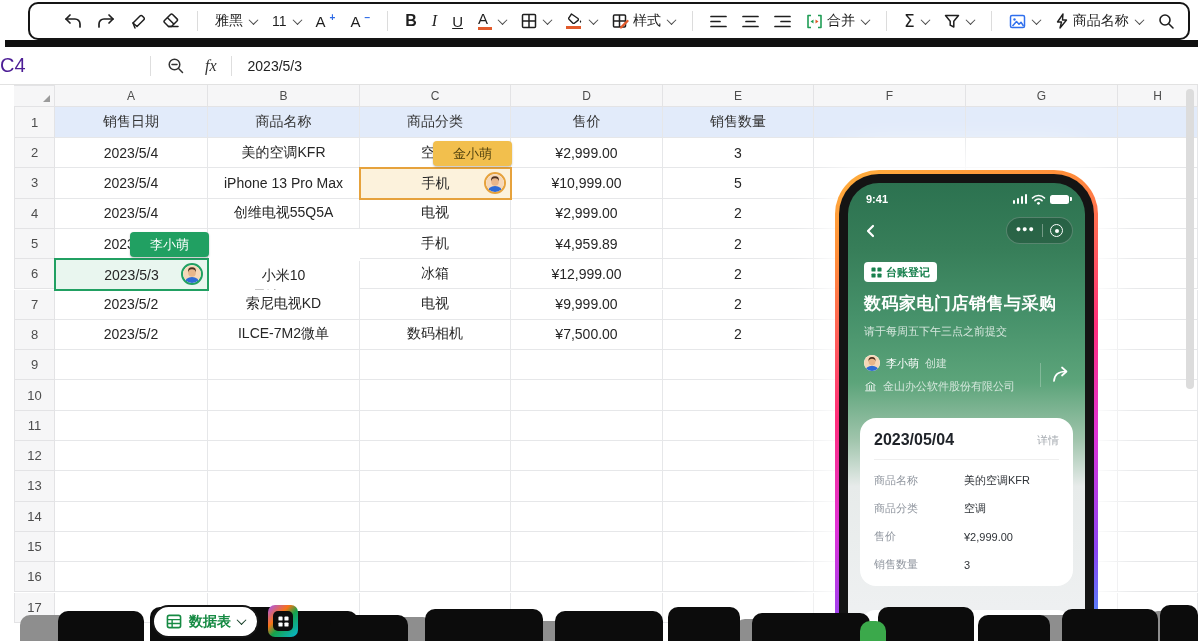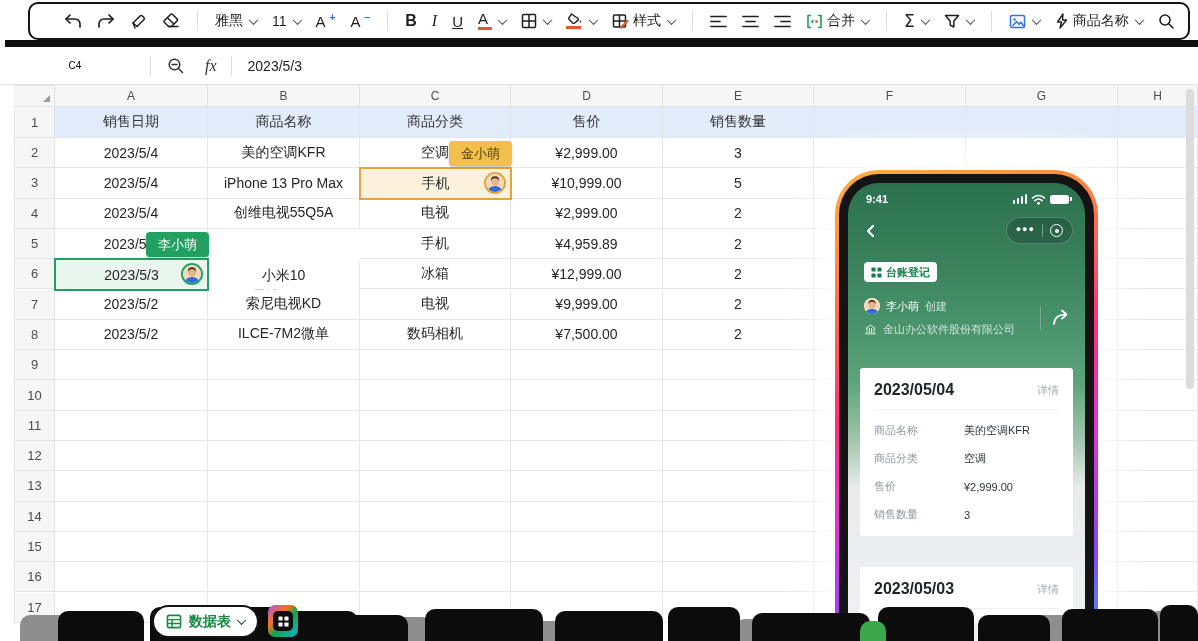--- a/index.html
+++ b/index.html
@@ -25,42 +25,42 @@
   .under-btn{text-decoration:underline;font-size:15px;}
   .a-color{position:relative;font-size:15px;font-weight:500;line-height:12px;display:inline-block;}
   .a-color .bar{display:block;width:14px;height:3px;background:#E25A2B;margin-top:2px;}
   .a-step{position:relative;font-size:15px;font-weight:500;}
   .a-step sup{font-size:10px;font-weight:bold;position:relative;top:-4px;left:0px;}
   .sup-plus{color:#2E6BE6;} .sup-minus{color:#2E6BE6;}
   .sigma{font-size:17px;font-weight:500;font-family:"DejaVu Sans",sans-serif;}
   svg.tic{display:block;}
   
   .fbar{position:absolute;left:0;right:0;top:47px;height:37px;background:#fff;border-bottom:1px solid #e2e2e2;display:flex;align-items:center;}
-  .fbar .nbox{width:150px;text-align:center;font-size:10px;color:#000000;}
+  .fbar .nbox{width:150px;font-size:20px;color:#4c1d95;}
   .fbar .vdiv{width:1px;height:20px;background:#dedede;}
   .fbar .fx{font-style:italic;font-family:"Liberation Serif",serif;font-size:16px;color:#333;margin:0 14px;}
   .fbar .zoomic{margin:0 6px 0 16px;}
   .fbar .fval{font-size:14px;color:#222;margin-left:16px;}
   
   .corner{position:absolute;left:14px;top:85px;width:41px;height:22px;background:#f6f6f7;border:1px solid #e3e3e5;border-left:none;box-sizing:border-box;}
   .corner .tri{position:absolute;right:4px;bottom:4px;width:0;height:0;border-left:7px solid transparent;border-bottom:7px solid #9b9b9b;}
   .colhead,.rowhead{position:absolute;background:#f6f6f7;color:#4d4d4d;display:flex;align-items:center;justify-content:center;box-sizing:border-box;border-right:1px solid #e3e3e5;border-bottom:1px solid #e3e3e5;}
   #colheads{position:absolute;left:55px;top:85px;height:22px;z-index:2;}
   #rowheads{position:absolute;left:14px;top:107px;width:41px;z-index:2;}
   .colhead{top:0;height:22px;font-size:12px;}
   .rowhead{left:0;width:41px;font-size:13px;border-left:1px solid #e3e3e5;}
   #cells{position:absolute;left:55px;top:107px;z-index:1;}
   .cell{position:absolute;box-sizing:border-box;border-right:1px solid #e6e7e9;border-bottom:1px solid #e6e7e9;display:flex;align-items:center;justify-content:center;font-size:14px;color:#262626;background:#fff;}
   .cell.hdr{background:#e2ebfa;color:#333;font-weight:500;}
   .scrollbar{position:absolute;right:4px;top:89px;width:8px;height:300px;border-radius:4px;background:#dcdcdc;z-index:6;}
   
   .sel{position:absolute;box-sizing:border-box;display:flex;align-items:center;justify-content:center;font-size:14px;color:#262626;z-index:5;}
   .sel-orange{left:359px;top:167px;width:153px;height:33px;background:#FCF2DC;border:2px solid #E6A23C;}
   .sel-green{left:54px;top:258px;width:155px;height:33px;background:#E9F6EF;border:2px solid #21A062;}
-  .collab-badge{position:absolute;right:-2px;top:-28px;height:25px;line-height:25px;padding:0 12px;border-radius:4px;font-size:13px;box-shadow:0 1px 2px rgba(0,0,0,.25);white-space:nowrap;text-align:center;}
+  .collab-badge{position:absolute;right:-2px;top:-28px;height:25px;line-height:25px;padding:0 20px;border-radius:4px;font-size:13px;box-shadow:0 1px 2px rgba(0,0,0,.25);white-space:nowrap;text-align:center;}
   .badge-orange{background:#F2BF4D;color:#53430F;}
   .badge-green{background:#21A062;color:#fff;}
   .cell-avatar{position:absolute;right:4px;top:3px;width:22px;height:22px;border-radius:50%;overflow:hidden;box-sizing:border-box;background:#fff;}
   .ring-orange{border:2px solid #E6A23C;}
   .ring-green{border:2px solid #21A062;}
   
   .phone{position:absolute;left:835px;top:170px;width:263px;height:500px;border-radius:44px;
     background:linear-gradient(160deg,#ffb03c 0%,#ff8d3a 15%,#ff2f7b 42%,#e133d6 60%,#8a46f5 80%,#27b4ff 100%);
     padding:4px;box-sizing:border-box;z-index:40;box-shadow:0 0 34px 18px rgba(255,255,255,.92);}
   .bezel{width:100%;height:100%;border-radius:40px;background:#141414;padding:9px;box-sizing:border-box;}
@@ -83,21 +83,21 @@
   .p-badge{display:inline-flex;align-items:center;gap:4px;background:#fff;color:#17804D;border-radius:4px;height:20px;padding:0 7px;margin:18px 0 0 16px;font-size:11px;font-weight:bold;}
   .p-title{margin:10px 16px 0;font-size:17px;font-weight:bold;letter-spacing:.5px;}
   .p-sub{margin:9px 16px 0;font-size:11px;color:rgba(255,255,255,.78);}
   .p-creator{margin:16px 12px 0 16px;display:flex;align-items:center;justify-content:space-between;}
   .p-creator .lines{display:flex;flex-direction:column;gap:8px;font-size:11px;}
   .p-creator .row{display:flex;align-items:center;gap:6px;}
   .p-creator .sub{color:rgba(255,255,255,.72);}
   .p-creator .share-wrap{display:flex;align-items:center;gap:10px;}
   .p-creator .sdiv{width:1px;height:24px;background:rgba(255,255,255,.25);}
   .mini-avatar{width:16px;height:16px;border-radius:50%;overflow:hidden;background:#fff;}
-  .card{background:#fff;border-radius:3px;margin:31px 12px 0;padding:13px 14px 14px;color:#1f2329;}
+  .card{background:#fff;border-radius:16px;margin:24px 12px 0;padding:13px 14px 14px;color:#1f2329;}
   .card-head{display:flex;align-items:center;justify-content:space-between;padding-bottom:10px;border-bottom:1px solid #efefef;}
   .card-date{font-size:16px;font-weight:bold;}
   .card-detail{font-size:11px;color:#a6abb1;}
   .card-row{display:flex;align-items:center;margin-top:13px;font-size:11px;}
   .card-row .lab{width:64px;color:#8f959e;flex:0 0 auto;}
   .card-row .val{color:#2f3338;margin-left:26px;}
   
   .strip{position:absolute;left:0;right:0;bottom:0;height:42px;z-index:60;pointer-events:none;}
   .blob{position:absolute;bottom:0;}
   .sheet-pill{position:absolute;left:152px;bottom:3px;height:33px;background:#fff;border:2px solid #141414;border-radius:18px;display:flex;align-items:center;gap:7px;padding:0 12px;z-index:70;pointer-events:auto;box-sizing:border-box;}
@@ -498,20 +498,22 @@
       </div>
       <span class="p-badge">
         <svg width="11" height="11" viewBox="0 0 12 12">
             <rect x="0.5" y="0.5" width="4.5" height="4.5" rx="1" fill="#17804D"></rect>
             <rect x="7" y="0.5" width="4.5" height="4.5" rx="1" fill="#17804D"></rect>
             <rect x="0.5" y="7" width="4.5" height="4.5" rx="1" fill="#17804D"></rect>
             <rect x="7" y="7" width="4.5" height="4.5" rx="1" fill="#17804D"></rect>
           </svg>
         <span>台账登记</span>
       </span>
+      <div class="p-title">数码家电门店销售与采购</div>
+      <div class="p-sub">请于每周五下午三点之前提交</div>
       <div class="p-creator">
         <div class="lines">
           <span class="row">
             <span class="mini-avatar"><svg width="16" height="16" viewBox="0 0 24 24">
                   <use href="#person"></use>
                 </svg></span>
             <span>李小萌</span>
             <span class="sub">创建</span>
           </span>
           <span class="row">

